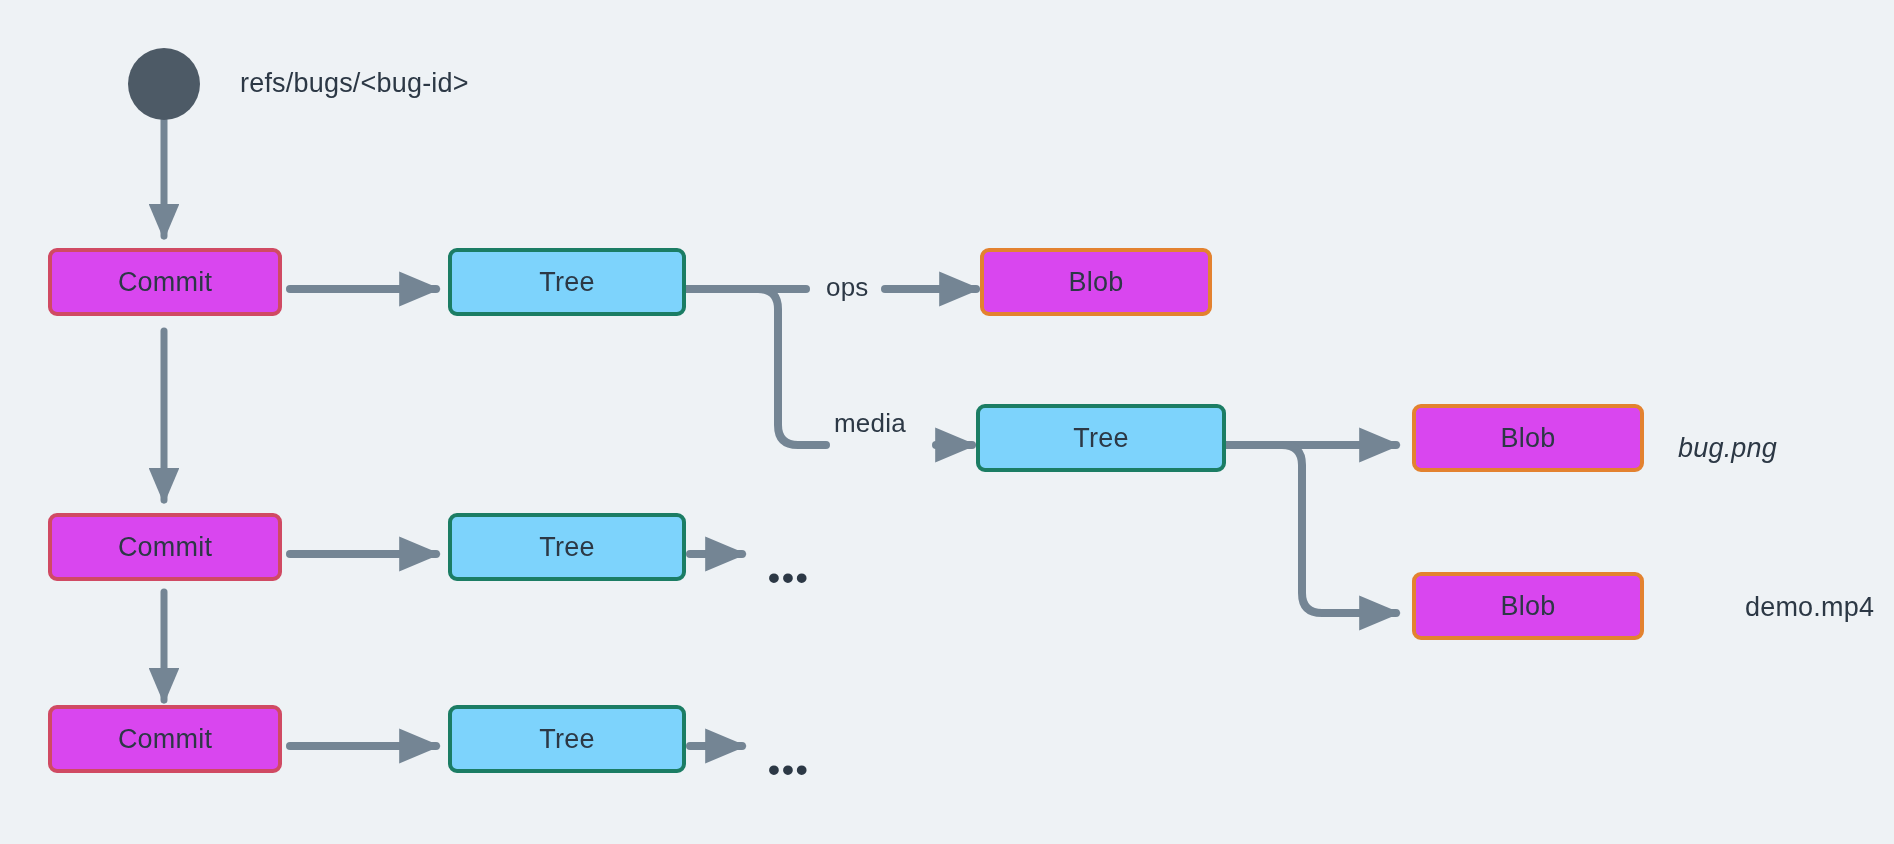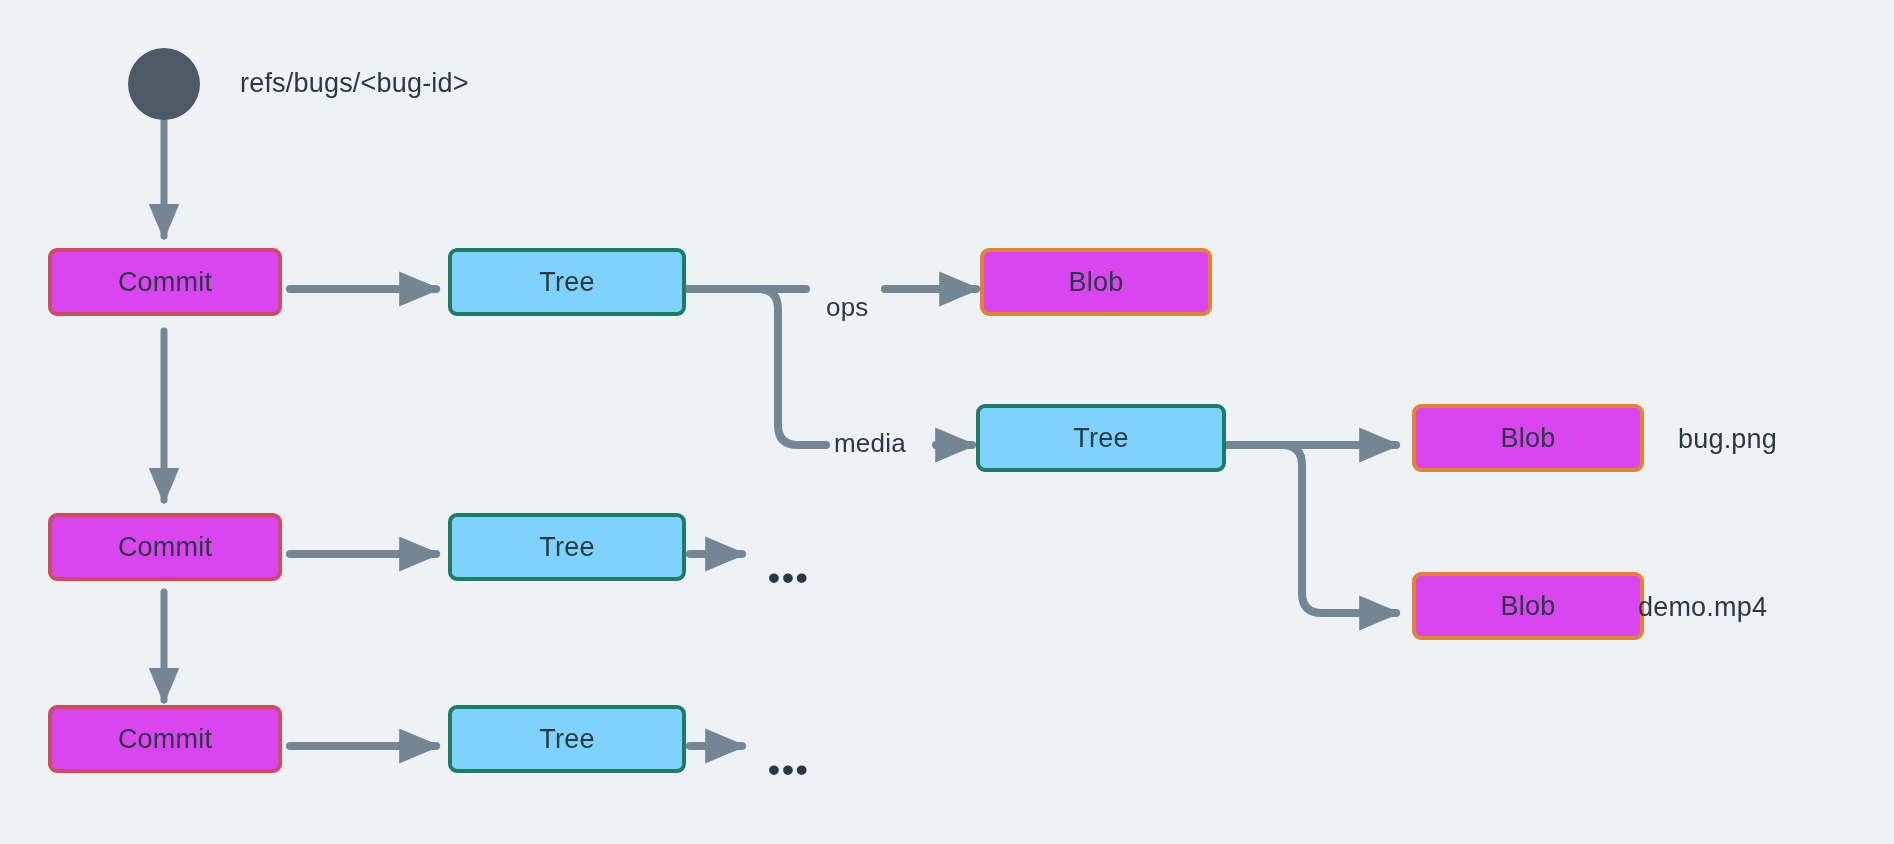--- a/index.html
+++ b/index.html
@@ -69,21 +69,20 @@
     letter-spacing: 0.2px;
   }
   .edge-label {
     position: absolute;
     font-size: 26px;
     color: #2c3845;
     white-space: nowrap;
     background: #eef2f5;
     padding: 0 4px;
     letter-spacing: 0.2px;
-    margin-top: 20px;
   }
   .ellipsis-label {
     position: absolute;
     font-size: 34px;
     font-weight: bold;
     color: #2c3845;
     line-height: 1;
     letter-spacing: 2px;
   }
 </style>
@@ -147,21 +146,21 @@
   <div class="edge-label" style="left:830px; top:408px;">media</div>
 
   <div class="node blob" style="left:980px; top:248px; width:232px; height:68px;">Blob</div>
 
   <div class="node tree" style="left:976px; top:404px; width:250px; height:68px;">Tree</div>
 
   <div class="node blob" style="left:1412px; top:404px; width:232px; height:68px;">Blob</div>
 
   <div class="node blob" style="left:1412px; top:572px; width:232px; height:68px;">Blob</div>
 
-  <div class="plain-label" style="left:1678px; top:424px;">bug.png</div>
+  <div class="plain-label" style="left:1678px; top:433px;font-style:italic;">bug.png</div>
 
-  <div class="plain-label" style="left:1638px; top:592px;">demo.mp4</div>
+  <div class="plain-label" style="left:1745px; top:592px;">demo.mp4</div>
 
   <div class="ellipsis-label" style="left:768px; top:560px;">•••</div>
 
   <div class="ellipsis-label" style="left:768px; top:752px;">•••</div>
 
 </div>
 
 </body></html>

